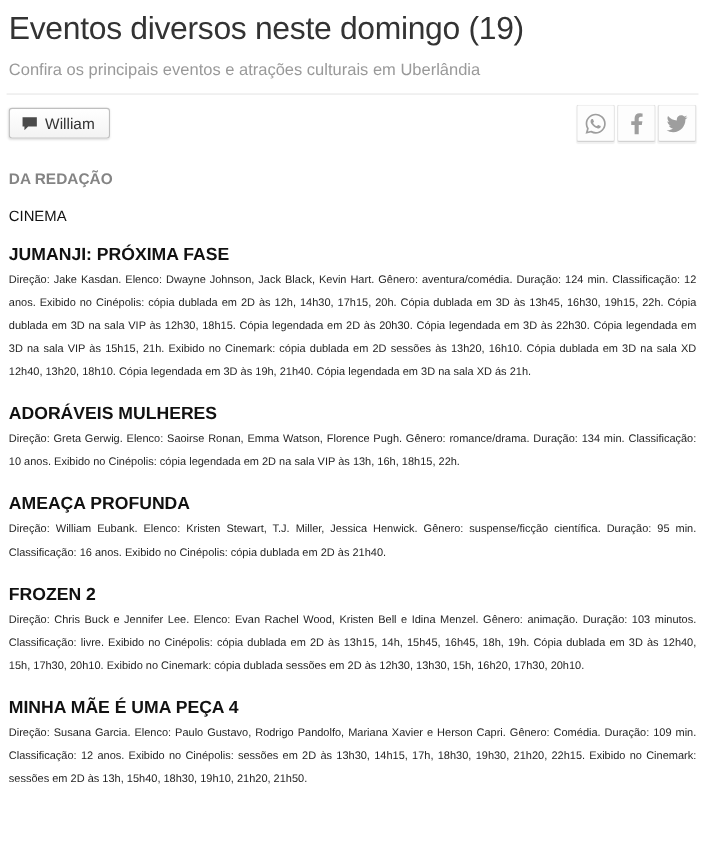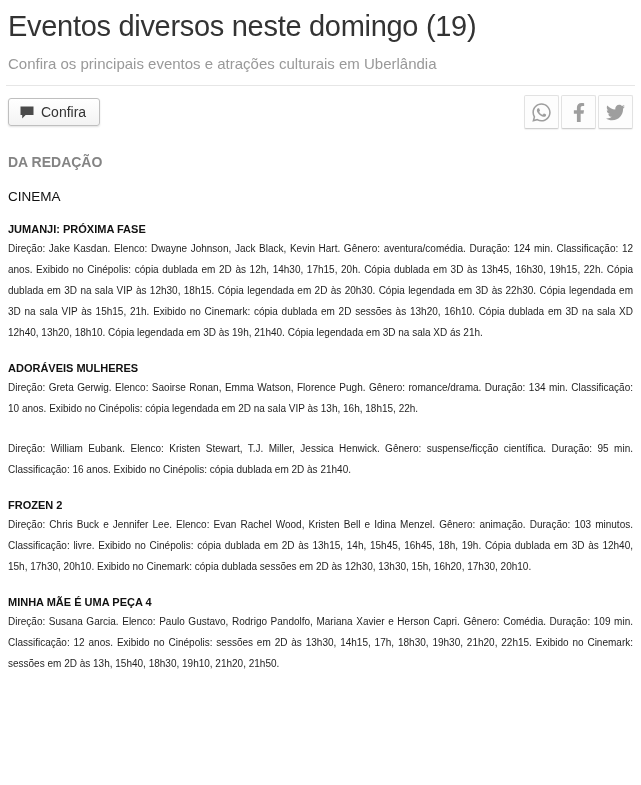--- a/index.html
+++ b/index.html
@@ -78,21 +78,21 @@
     color: #848484;
   }
   .section-title {
     margin-top: 19px;
     font-size: 13.5px;
     font-weight: 400;
     color: #111111;
   }
   section.movie { margin-top: 19px; }
   section.movie h3 {
-    font-size: 11px;
+    font-size: 16px;
     font-weight: 700;
     color: #111111;
     margin-bottom: 3px;
   }
   section.movie p {
     font-size: 10px;
     line-height: 21px;
     color: #1f1f1f;
     text-align: justify;
   }
@@ -108,21 +108,21 @@
 
   <hr class="rule">
 
   <div class="toolbar">
     <button class="comment-btn">
       <span>
         <svg width="14" height="13" viewBox="0 0 14 13">
             <path d="M0.5 0.5 H13.5 V9 H5.6 L2.2 12.4 V9 H0.5 Z" fill="#4a4a4a"></path>
           </svg>
       </span>
-      <span>Confira</span>
+      <span>William</span>
     </button>
 
     <div class="share-group">
       <button class="share-btn">
         <span>
           <svg width="21" height="21" viewBox="0 0 448 512">
               <path fill="#9e9e9e" d="M380.9 97.1C339 55.1 283.2 32 223.9 32c-122.4 0-222 99.6-222 222 0 39.1 10.2 77.3 29.6 111L0 480l117.7-30.9c32.4 17.7 68.9 27 106.1 27h.1c122.3 0 224.1-99.6 224.1-222 0-59.3-25.2-115-67.1-157zm-157 341.6c-33.2 0-65.7-8.9-94-25.7l-6.7-4-69.8 18.3L72 359.2l-4.4-7c-18.5-29.4-28.2-63.3-28.2-98.2 0-101.7 82.8-184.5 184.6-184.5 49.3 0 95.6 19.2 130.4 54.1 34.8 34.9 56.2 81.2 56.1 130.5 0 101.8-84.9 184.6-186.6 184.6zm101.2-138.2c-5.5-2.8-32.8-16.2-37.9-18-5.1-1.9-8.8-2.8-12.5 2.8-3.7 5.6-14.3 18-17.6 21.8-3.2 3.7-6.5 4.2-12 1.4-32.6-16.3-54-29.1-75.5-66-5.7-9.8 5.7-9.1 16.3-30.3 1.8-3.7.9-6.9-.5-9.7-1.4-2.8-12.5-30.1-17.1-41.2-4.5-10.8-9.1-9.3-12.5-9.5-3.2-.2-6.9-.2-10.6-.2-3.7 0-9.7 1.4-14.8 6.9-5.1 5.6-19.4 19-19.4 46.3 0 27.3 19.9 53.7 22.6 57.4 2.8 3.7 39.1 59.7 94.8 83.8 35.2 15.2 49 16.5 66.6 13.9 10.7-1.6 32.8-13.4 37.4-26.4 4.6-13 4.6-24.1 3.2-26.4-1.3-2.5-5-3.9-10.5-6.6z"></path>
             </svg>
         </span>
       </button>
@@ -151,20 +151,21 @@
     <h3>JUMANJI: PRÓXIMA FASE</h3>
     <p>Direção: Jake Kasdan. Elenco: Dwayne Johnson, Jack Black, Kevin Hart. Gênero: aventura/comédia. Duração: 124 min. Classificação: 12 anos. Exibido no Cinépolis: cópia dublada em 2D às 12h, 14h30, 17h15, 20h. Cópia dublada em 3D às 13h45, 16h30, 19h15, 22h. Cópia dublada em 3D na sala VIP às 12h30, 18h15. Cópia legendada em 2D às 20h30. Cópia legendada em 3D às 22h30. Cópia legendada em 3D na sala VIP às 15h15, 21h. Exibido no Cinemark: cópia dublada em 2D sessões às 13h20, 16h10. Cópia dublada em 3D na sala XD 12h40, 13h20, 18h10. Cópia legendada em 3D às 19h, 21h40. Cópia legendada em 3D na sala XD ás 21h.</p>
   </section>
 
   <section class="movie">
     <h3>ADORÁVEIS MULHERES</h3>
     <p>Direção: Greta Gerwig. Elenco: Saoirse Ronan, Emma Watson, Florence Pugh. Gênero: romance/drama. Duração: 134 min. Classificação: 10 anos. Exibido no Cinépolis: cópia legendada em 2D na sala VIP às 13h, 16h, 18h15, 22h.</p>
   </section>
 
   <section class="movie">
+    <h3>AMEAÇA PROFUNDA</h3>
     <p>Direção: William Eubank. Elenco: Kristen Stewart, T.J. Miller, Jessica Henwick. Gênero: suspense/ficção científica. Duração: 95 min. Classificação: 16 anos. Exibido no Cinépolis: cópia dublada em 2D às 21h40.</p>
   </section>
 
   <section class="movie">
     <h3>FROZEN 2</h3>
     <p>Direção: Chris Buck e Jennifer Lee. Elenco: Evan Rachel Wood, Kristen Bell e Idina Menzel. Gênero: animação. Duração: 103 minutos. Classificação: livre. Exibido no Cinépolis: cópia dublada em 2D às 13h15, 14h, 15h45, 16h45, 18h, 19h. Cópia dublada em 3D às 12h40, 15h, 17h30, 20h10. Exibido no Cinemark: cópia dublada sessões em 2D às 12h30, 13h30, 15h, 16h20, 17h30, 20h10.</p>
   </section>
 
   <section class="movie">
     <h3>MINHA MÃE É UMA PEÇA 4</h3>

